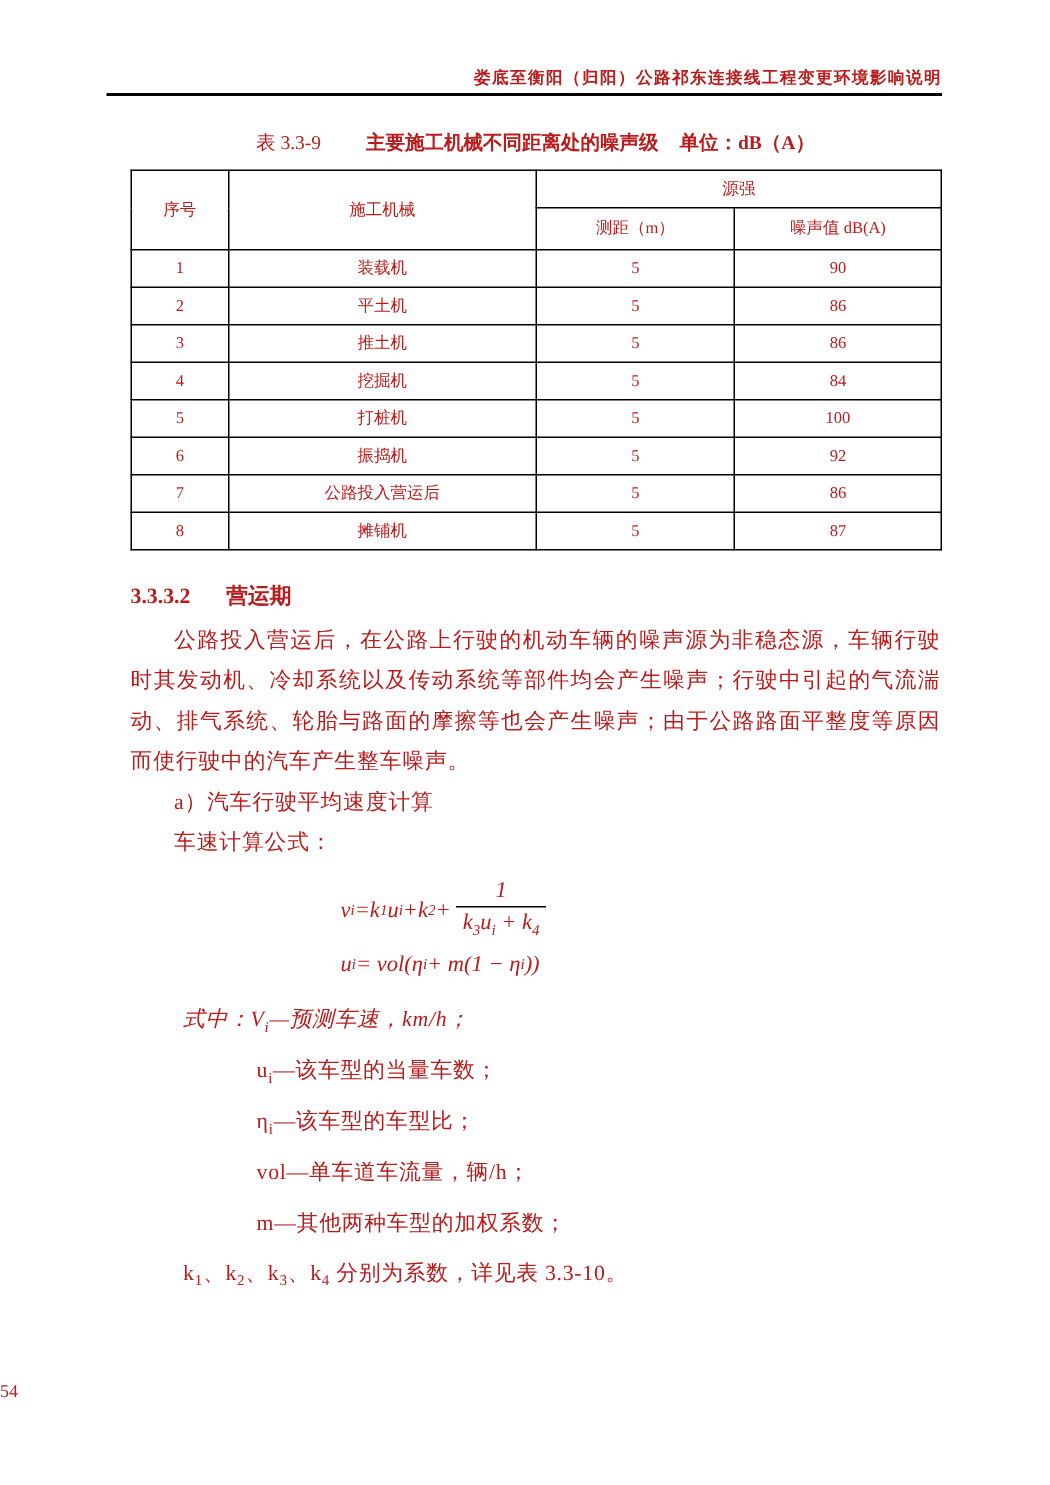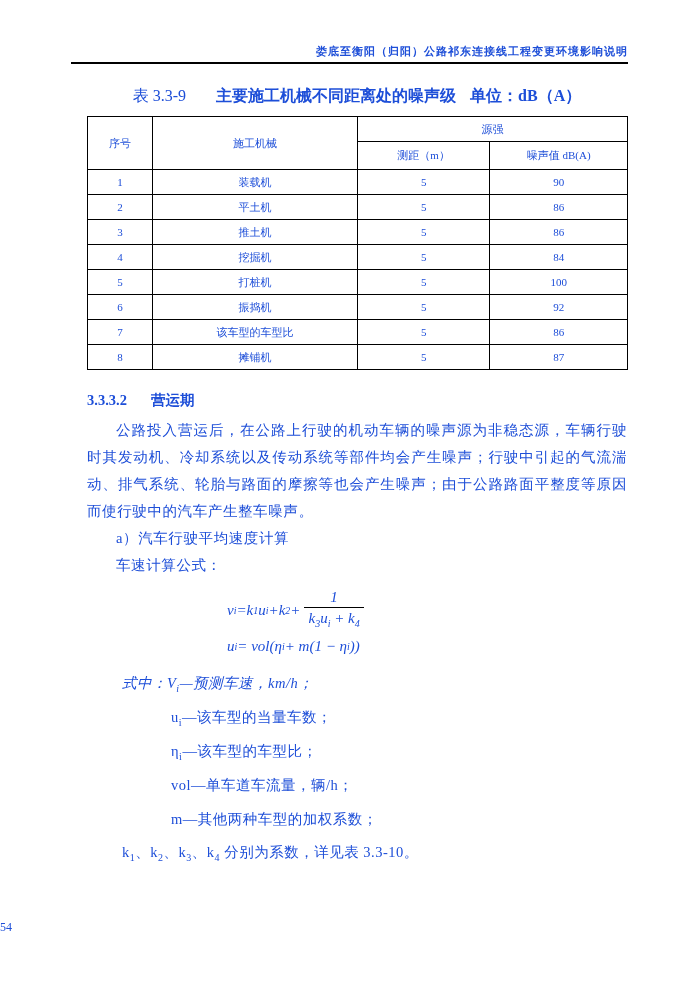--- a/index.html
+++ b/index.html
@@ -1,32 +1,32 @@
 <!DOCTYPE html>
 <html><head>
 <meta charset="utf-8">
 <style>
   html,body { margin:0; padding:0; background:#ffffff; }
   .page {
     position:relative; width:700px; height:990px; background:#ffffff;
-    font-family:"Liberation Serif","DejaVu Serif",serif; color:#1d4ed8;
+    font-family:"Liberation Serif","DejaVu Serif",serif; color:#b91c1c;
     overflow:hidden;
   }
   .doc-header {
     position:absolute; top:44px; left:71px; width:557px;
     text-align:right; font-size:11px; font-weight:bold; letter-spacing:1px;
   }
   .header-rule {
     position:absolute; top:62px; left:71px; width:557px; height:0;
     border-top:2px solid #000;
   }
   .content { position:absolute; top:86px; left:87px; width:540px; font-size:14.5px; }
   .table-caption {
     display:flex; justify-content:center; align-items:baseline; gap:30px;
-    font-size:16px; margin-bottom:9px; white-space:nowrap;
+    font-size:13px; margin-bottom:9px; white-space:nowrap;
   }
   .table-caption .cap-label { font-weight:normal; }
   .table-caption .cap-title { font-weight:bold; }
   .table-caption .cap-unit { font-weight:bold; margin-left:-16px; }
   table.noise-table { border-collapse:collapse; width:541px; table-layout:fixed; }
   .noise-table th, .noise-table td {
     border:1px solid #000; text-align:center; vertical-align:middle;
     font-size:11px; font-weight:normal; padding:0; line-height:1.1;
   }
   .noise-table .hrow1 th { height:24px; }
@@ -122,21 +122,21 @@
         <td>100</td>
       </tr>
       <tr>
         <td>6</td>
         <td>振捣机</td>
         <td>5</td>
         <td>92</td>
       </tr>
       <tr>
         <td>7</td>
-        <td>该车型的车型比</td>
+        <td>公路投入营运后</td>
         <td>5</td>
         <td>86</td>
       </tr>
       <tr>
         <td>8</td>
         <td>摊铺机</td>
         <td>5</td>
         <td>87</td>
       </tr>
     </tbody>

